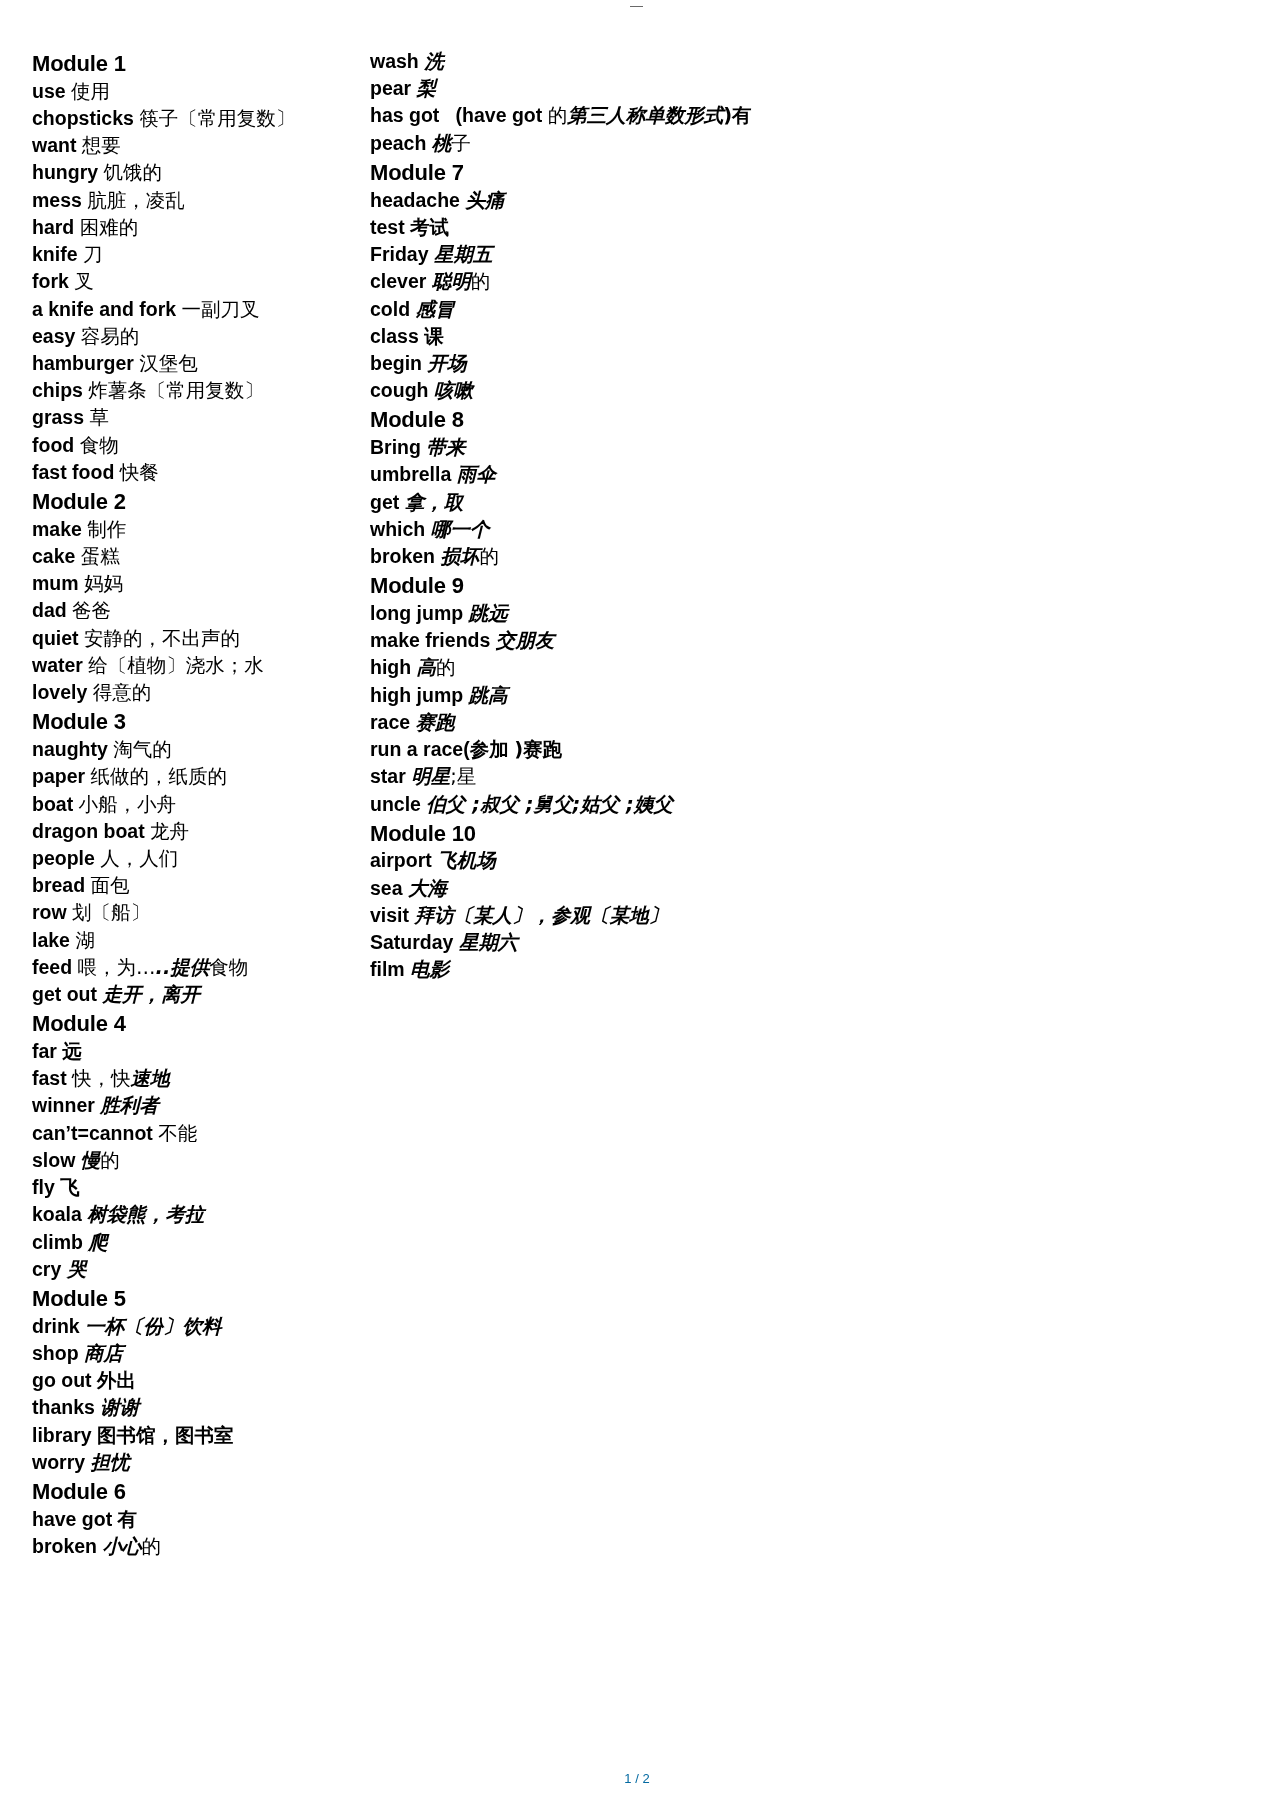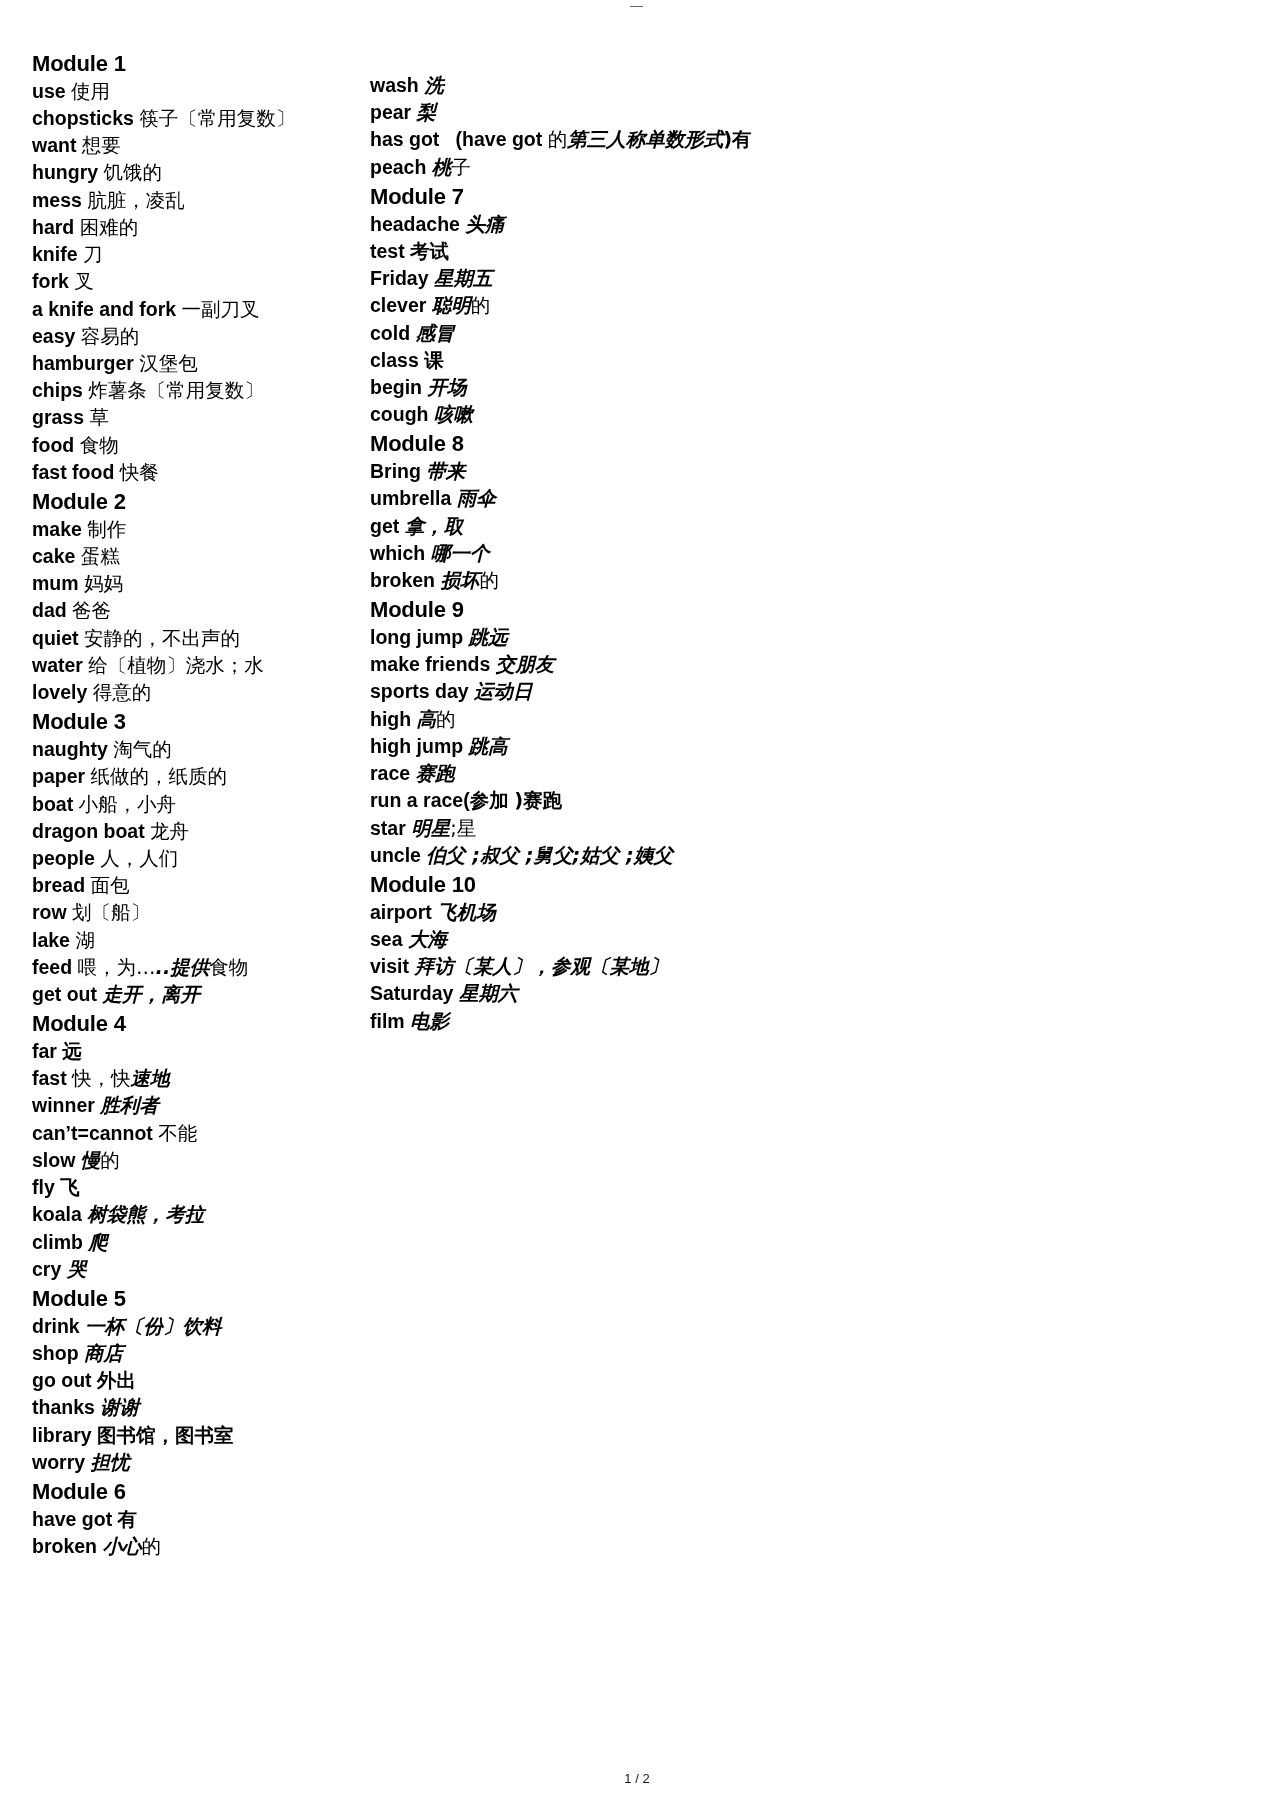--- a/index.html
+++ b/index.html
@@ -44,21 +44,20 @@
   .col {
     box-sizing: border-box;
   }
   .col-left {
     width: 370px;
     padding-left: 32px;
   }
   .col-right {
     width: 400px;
     padding-left: 0px;
-    margin-top: 24px;
   }
   h2.module {
     font-size: 22px;
     font-weight: bold;
     margin: 4px 0 2px 0;
     line-height: 1.08;
     letter-spacing: -0.2px;
     font-family: "Liberation Sans", "DejaVu Sans", sans-serif;
   }
   .entry {
@@ -84,21 +83,21 @@
     font-style: italic;
     font-family: "DejaVu Sans", "Liberation Sans", sans-serif;
   }
   .footer {
     position: absolute;
     bottom: 18px;
     left: 0;
     width: 100%;
     text-align: center;
     font-size: 13px;
-    color: #0f172a;
+    color: #0369a1;
   }
 </style>
 </head>
 <body>
 
 <div class="page">
 
   <div class="top-mark">—</div>
 
   <div class="columns">
@@ -175,21 +174,20 @@
         <div class="entry"><span class="en">cough </span><span class="cn-bi">咳嗽</span></div>
         <h2 class="module">Module 8</h2>
         <div class="entry"><span class="en">Bring </span><span class="cn-bi">带来</span></div>
         <div class="entry"><span class="en">umbrella </span><span class="cn-bi">雨伞</span></div>
         <div class="entry"><span class="en">get </span><span class="cn-bi">拿，取</span></div>
         <div class="entry"><span class="en">which </span><span class="cn-bi">哪一个</span></div>
         <div class="entry"><span class="en">broken </span><span class="cn-bi">损坏</span><span class="cn">的</span></div>
         <h2 class="module">Module 9</h2>
         <div class="entry"><span class="en">long jump </span><span class="cn-bi">跳远</span></div>
         <div class="entry"><span class="en">make friends </span><span class="cn-bi">交朋友</span></div>
-        <div class="entry"><span class="en">sports day </span><span class="cn-bi">运动日</span></div>
         <div class="entry"><span class="en">high </span><span class="cn-bi">高</span><span class="cn">的</span></div>
         <div class="entry"><span class="en">high jump </span><span class="cn-bi">跳高</span></div>
         <div class="entry"><span class="en">race </span><span class="cn-bi">赛跑</span></div>
         <div class="entry"><span class="en">run a race(参加 </span><span class="cn-b">)赛跑</span></div>
         <div class="entry"><span class="en">star </span><span class="cn-bi">明星</span><span class="cn">;星</span></div>
         <div class="entry"><span class="en">uncle </span><span class="cn-bi">伯父 ;叔父 ;舅父;姑父 ;姨父</span></div>
         <h2 class="module">Module 10</h2>
         <div class="entry"><span class="en">airport </span><span class="cn-bi">飞机场</span></div>
         <div class="entry"><span class="en">sea </span><span class="cn-bi">大海</span></div>
         <div class="entry"><span class="en">visit </span><span class="cn-bi">拜访〔某人〕，参观〔某地〕</span></div>

